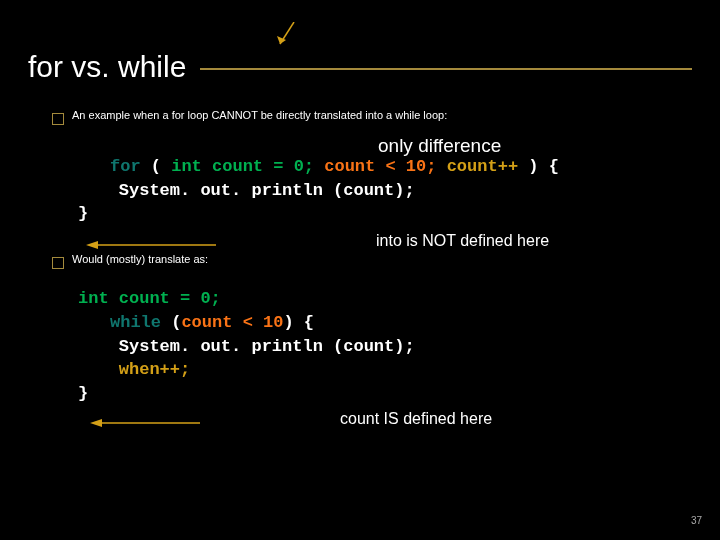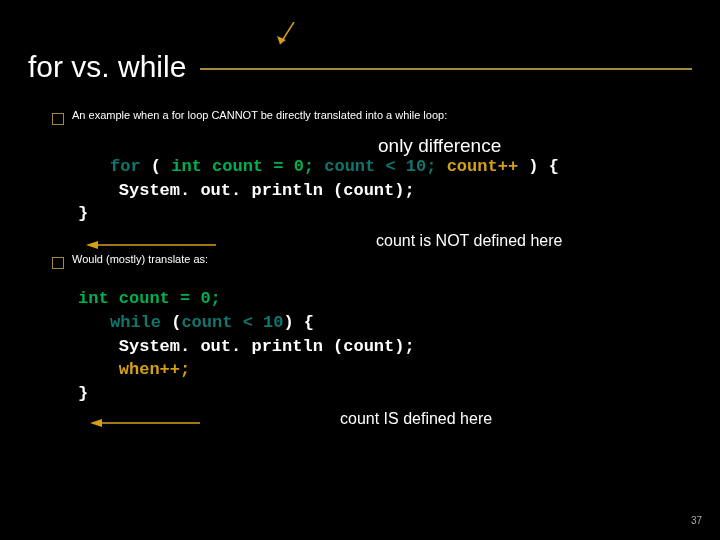--- a/index.html
+++ b/index.html
@@ -81,21 +81,21 @@
     line-height: 1.4;
     color: #fff;
     margin-left: 50px;
     margin-right: 20px;
     margin-bottom: 4px;
     white-space: pre;
   }
   .kw   { color: #0f766e; margin-left: 32px; }  
   .decl { color: #00b050; }  
   .incr { color: #d4a017; }  
-  .cnd  { color: #0f766e; }  
+  .cnd  { color: #f97316; }  
   .ann-row2 {
     position: relative;
     height: 22px;
     margin-left: 50px;
   }
   .arrow-left {
     position: absolute;
     left: 8px;
     top: 8px;
   }
@@ -160,21 +160,21 @@
 
   <pre class="code"><span class="kw">for</span><span> ( </span><span class="decl">int count = 0;</span><span> </span><span class="cnd">count &lt; 10;</span><span> </span><span class="incr">count++</span><span> ) {</span>
 <span>    System. out. println (count);</span>
 <span>}</span></pre>
 
   <div class="ann-row2">
     <svg class="arrow-left" width="130" height="14">
       <line x1="130" y1="7" x2="10" y2="7" stroke="#d4a017" stroke-width="1.5"></line>
       <polygon points="0,7 12,3 12,11" fill="#d4a017"></polygon>
     </svg>
-    <span class="ann-not">count is NOT defined here</span>
+    <span class="ann-not">into is NOT defined here</span>
   </div>
 
   <ul class="bullets">
     <li>Would (mostly) translate as:</li>
   </ul>
 
   <div class="sep"></div>
 
   <pre class="code"><span class="decl">int count = 0;</span>
 <span class="kw">while</span><span> (</span><span class="cnd">count &lt; 10</span><span>) {</span>

